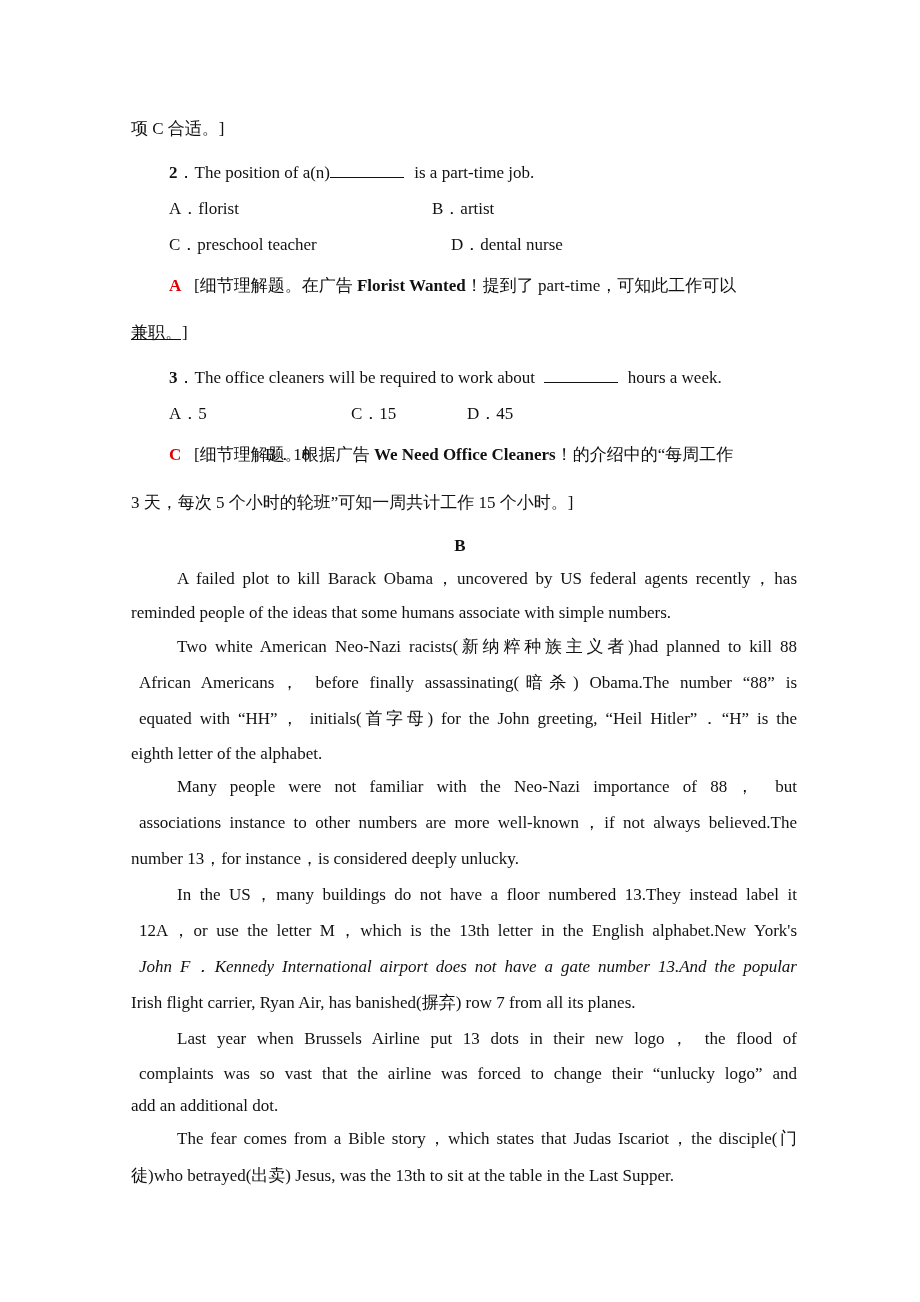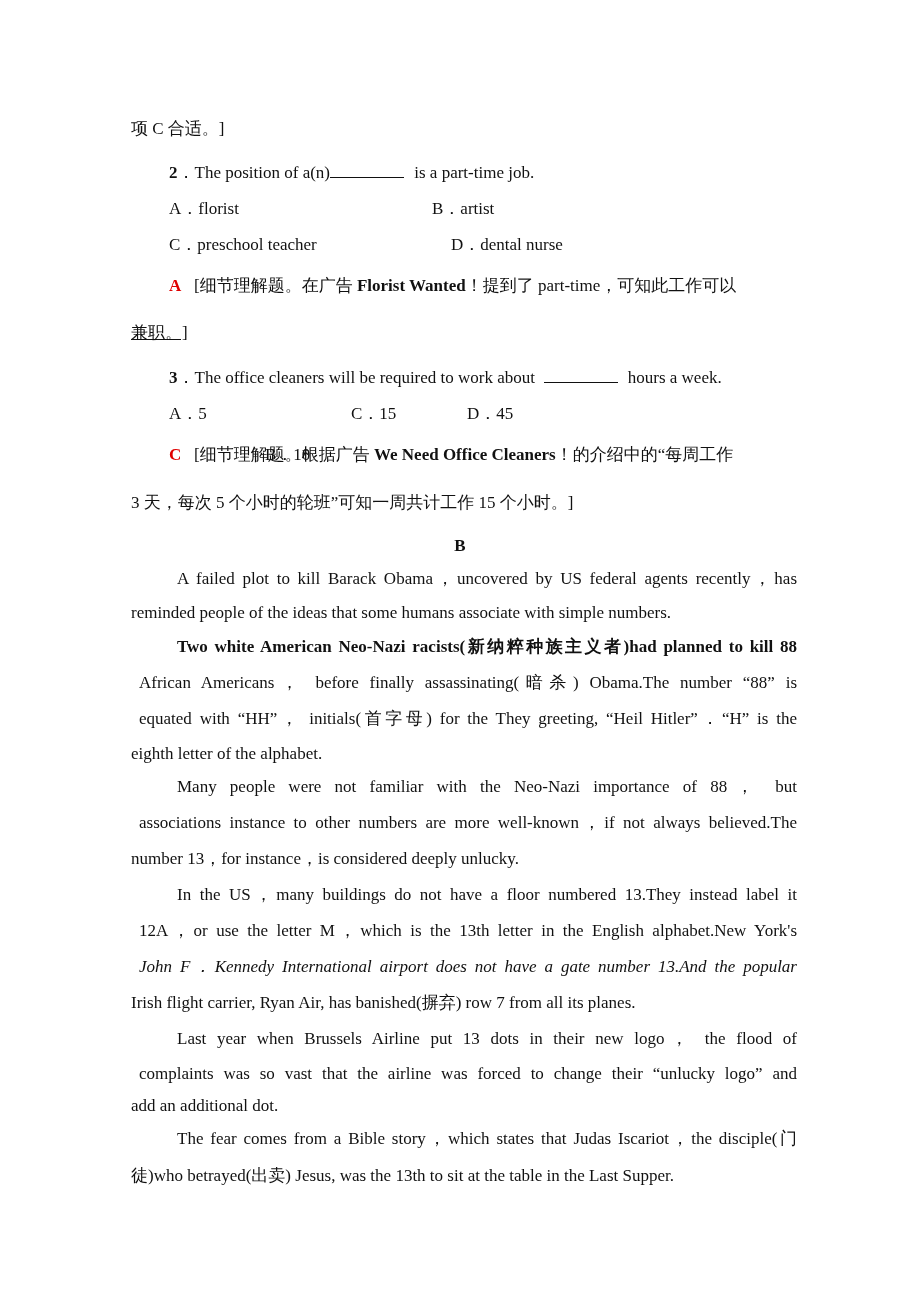--- a/index.html
+++ b/index.html
@@ -51,23 +51,23 @@
   <div class="line q" style="top:444px;">
     <span class="red">C</span>&nbsp;&nbsp;&nbsp;<span>[细节理解题。根据广告 </span><span class="bold">We Need Office Cleaners</span><span>！的介绍中的“每周工作</span>
   </div>
   <div class="line" style="top:492px;">3 天，每次 5 个小时的轮班”可知一周共计工作 15 个小时。]</div>
 
   <div class="center" style="top:535px;">B</div>
 
   <div class="just indent" style="top:568px;">A failed plot to kill Barack Obama，uncovered by US federal agents recently，has</div>
   <div class="line" style="top:602px;">reminded people of the ideas that some humans associate with simple numbers.</div>
 
-  <div class="just indent" style="top:636px;font-weight:bold;">Two white American Neo-Nazi racists(新纳粹种族主义者)had planned to kill 88</div>
+  <div class="just indent" style="top:636px;">Two white American Neo-Nazi racists(新纳粹种族主义者)had planned to kill 88</div>
   <div class="just" style="top:672px;">African Americans， before finally assassinating(暗杀) Obama.The number “88” is</div>
-  <div class="just" style="top:708px;">equated with “HH”，  initials(首字母) for the They greeting, “Heil Hitler”．“H” is the</div>
+  <div class="just" style="top:708px;">equated with “HH”，  initials(首字母) for the John greeting, “Heil Hitler”．“H” is the</div>
   <div class="line" style="top:743px;text-align:center;">eighth letter of the alphabet.</div>
 
   <div class="just indent" style="top:776px;">Many people were not familiar with the Neo-Nazi importance of 88， but</div>
   <div class="just" style="top:812px;">associations instance to other numbers are more well-known，if not always believed.The</div>
   <div class="line" style="top:848px;">number 13，for instance，is considered deeply unlucky.</div>
 
   <div class="just indent" style="top:884px;">In the US，many buildings do not have a floor numbered 13.They instead label it</div>
   <div class="just" style="top:920px;">12A，or use the letter M，which is the 13th letter in the English alphabet.New York's</div>
   <div class="just" style="top:956px;font-style:italic;">John F．Kennedy International airport does not have a gate number 13.And the popular</div>
   <div class="line" style="top:992px;">Irish flight carrier, Ryan Air, has banished(摒弃) row 7 from all its planes.</div>

